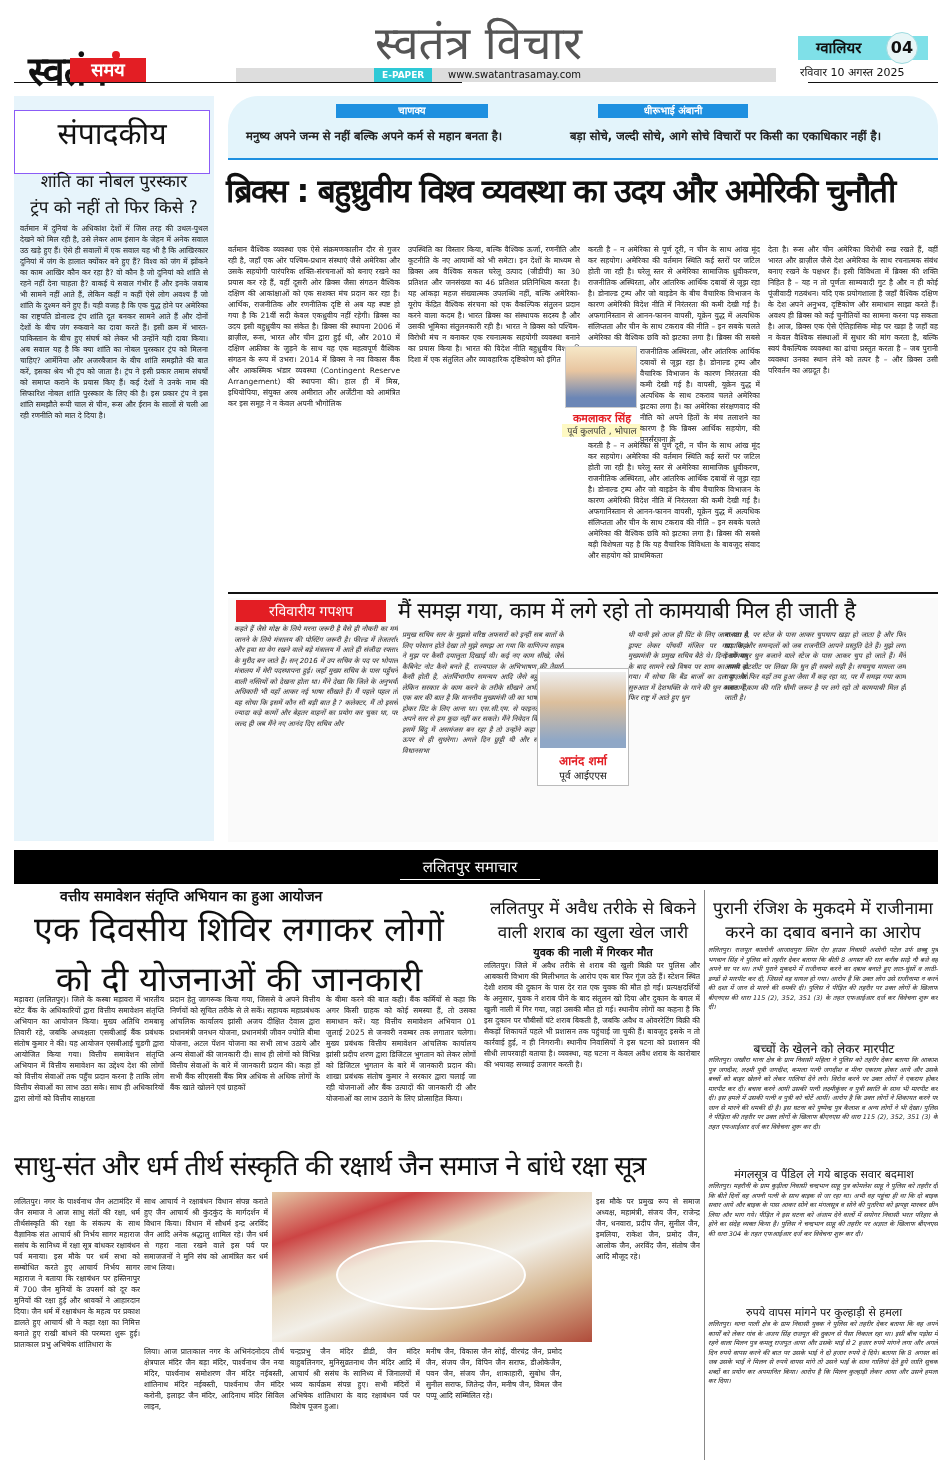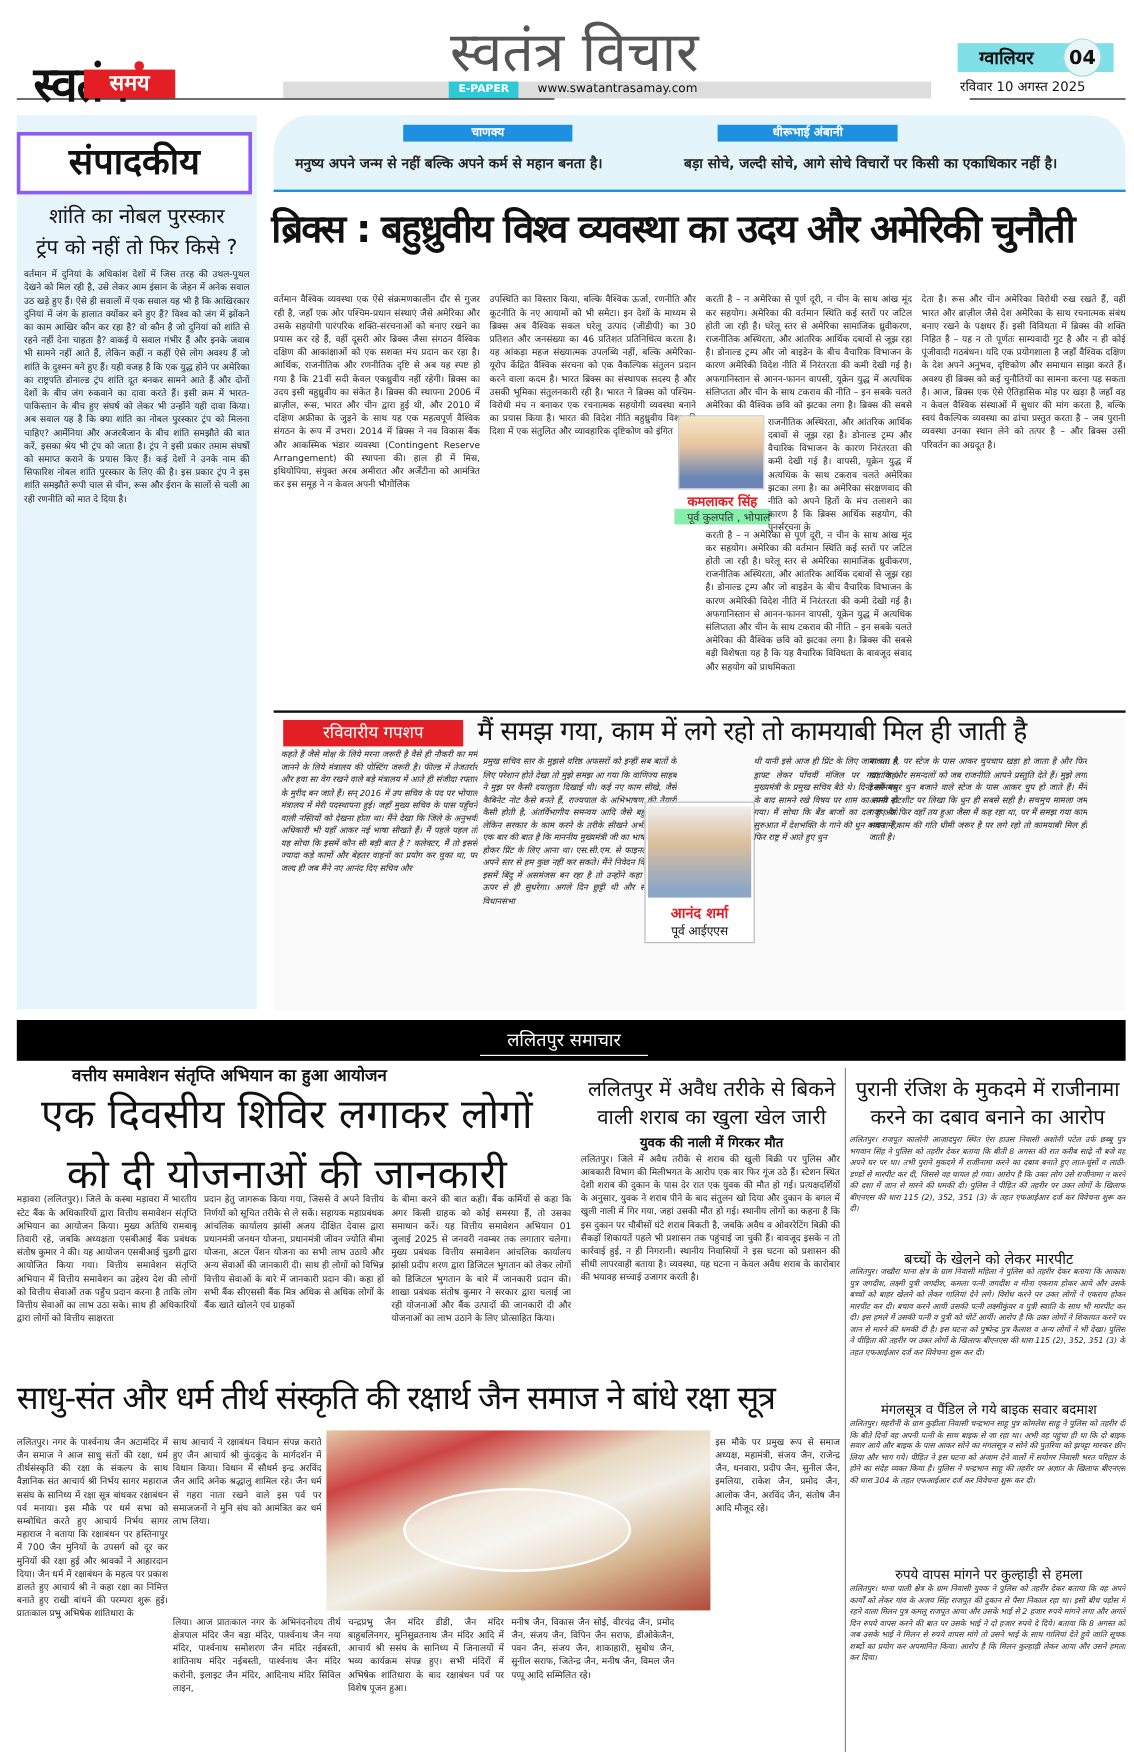--- a/index.html
+++ b/index.html
@@ -15,46 +15,46 @@
   .epaper { left: 374px; top: 68px; height: 14px; background: #2ec9d6; color: #fff; font-size: 9px; font-weight: bold; padding: 0 8px; line-height: 14px; }
   .site-url { left: 448px; top: 68px; font-size: 10px; line-height: 14px; color: #111; }
   .mast-rule { left: 14px; top: 82px; width: 448px; height: 1px; background: #111; }
   .mast-rule2 { left: 808px; top: 82px; width: 130px; height: 1px; background: #111; }
   .city-box { left: 798px; top: 36px; height: 24px; background: #7fe0e8; padding-left: 18px; font-weight: bold; font-size: 15px; line-height: 24px; width: 130px; }
   .page-no { position: absolute; right: 10px; top: -4px; width: 32px; height: 32px; border-radius: 50%; background: #e8f6f7; border: 1px solid #9fdbe0; text-align: center; font-size: 16px; line-height: 30px; }
   .date { left: 800px; top: 64px; font-size: 11px; font-weight: normal; }
 
   
   .edit-col { left: 14px; top: 96px; width: 200px; height: 745px; background: #e7f4fb; }
-  .edit-head { left: 14px; top: 110px; width: 196px; height: 52px; border: 3px solid #8b5cf6; background: #fff; font-weight: bold; font-size: 30px; text-align: center; line-height: 46px; font-family: "DejaVu Serif", serif; }
+  .edit-head { left: 14px; top: 110px; width: 196px; height: 64px; border: 1px solid #8b5cf6; background: #fff; font-weight: normal; font-size: 30px; text-align: center; line-height: 46px; font-family: "DejaVu Serif", serif; }
   .edit-title { left: 18px; top: 168px; width: 192px; font-size: 17px; line-height: 26px; text-align: center; }
   .small-text { font-size: 7.5px; line-height: 11px; color: #222; text-align: justify; overflow: hidden; }
   .edit-body { left: 20px; top: 223px; width: 188px; height: 610px; }
 
   
   .quote-band { left: 228px; top: 96px; width: 710px; height: 62px; background: #e3f4fb; border-radius: 30px 30px 0 0; }
   .quote-tag { height: 14px; background: #1e90e0; color: #fff; font-size: 10px; text-align: center; line-height: 14px; font-weight: bold; }
-  .q1-tag { left: 336px; top: 104px; width: 141px; }
+  .q1-tag { left: 336px; top: 104px; width: 152px; }
   .q2-tag { left: 598px; top: 104px; width: 150px; }
   .quote-text { font-size: 11.5px; line-height: 16px; font-weight: bold; color: #222; }
   .q1 { left: 246px; top: 128px; }
   .q2 { left: 570px; top: 128px; }
   .band-rule { left: 228px; top: 158px; width: 710px; height: 2px; background: #1e90e0; }
 
   
   .main-head { left: 226px; top: 166px; width: 712px; font-size: 32px; font-weight: bold; line-height: 50px; font-family: "DejaVu Sans", sans-serif; letter-spacing: -1.5px; white-space: nowrap; }
   .col { height: 320px; }
   .c1 { left: 228px; top: 244px; width: 172px; }
   .c2 { left: 408px; top: 244px; width: 172px; }
   .c3 { left: 588px; top: 244px; width: 172px; }
   .c4 { left: 768px; top: 244px; width: 170px; }
   .photo { background: linear-gradient(180deg, #f6e7c7 0%, #e8c5a0 40%, #6b86b6 85%); border: 1px solid #ccc; }
   .author1-photo { left: 565px; top: 346px; width: 72px; height: 62px; }
   .author1-name { left: 562px; top: 410px; width: 80px; font-size: 11px; color: #e31e24; font-weight: bold; text-align: center; }
-  .author1-role { left: 562px; top: 424px; width: 80px; font-size: 9px; text-align: right; color: #333; background: #86efac; }
+  .author1-role { left: 562px; top: 424px; width: 80px; font-size: 9px; text-align: center; color: #333; background: #fef9c3; }
   .author1-body { left: 640px; top: 346px; width: 120px; height: 110px; }
 
   .sec-rule { left: 228px; top: 592px; width: 710px; height: 2px; background: #111; }
 
   
   .gossip-bg { left: 228px; top: 598px; width: 710px; height: 244px; background: #fafafa; }
   .gossip-tag { left: 236px; top: 600px; width: 150px; height: 22px; background: #e31e24; color: #fff; font-size: 14px; text-align: center; line-height: 22px; }
   .gossip-head { left: 398px; top: 596px; font-size: 22px; line-height: 30px; white-space: nowrap; letter-spacing: -0.5px; }
   .g-text { font-style: italic; font-size: 7px; line-height: 10.5px; }
   .g1 { left: 234px; top: 624px; width: 164px; height: 214px; }

